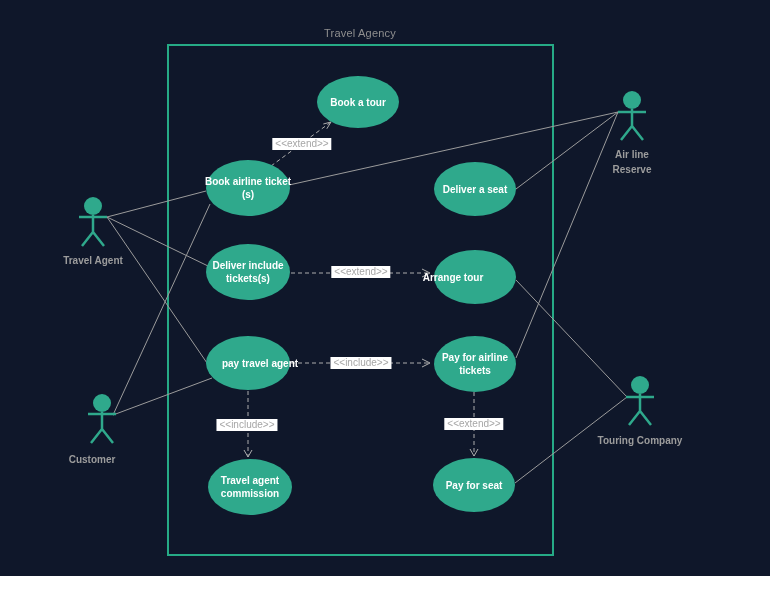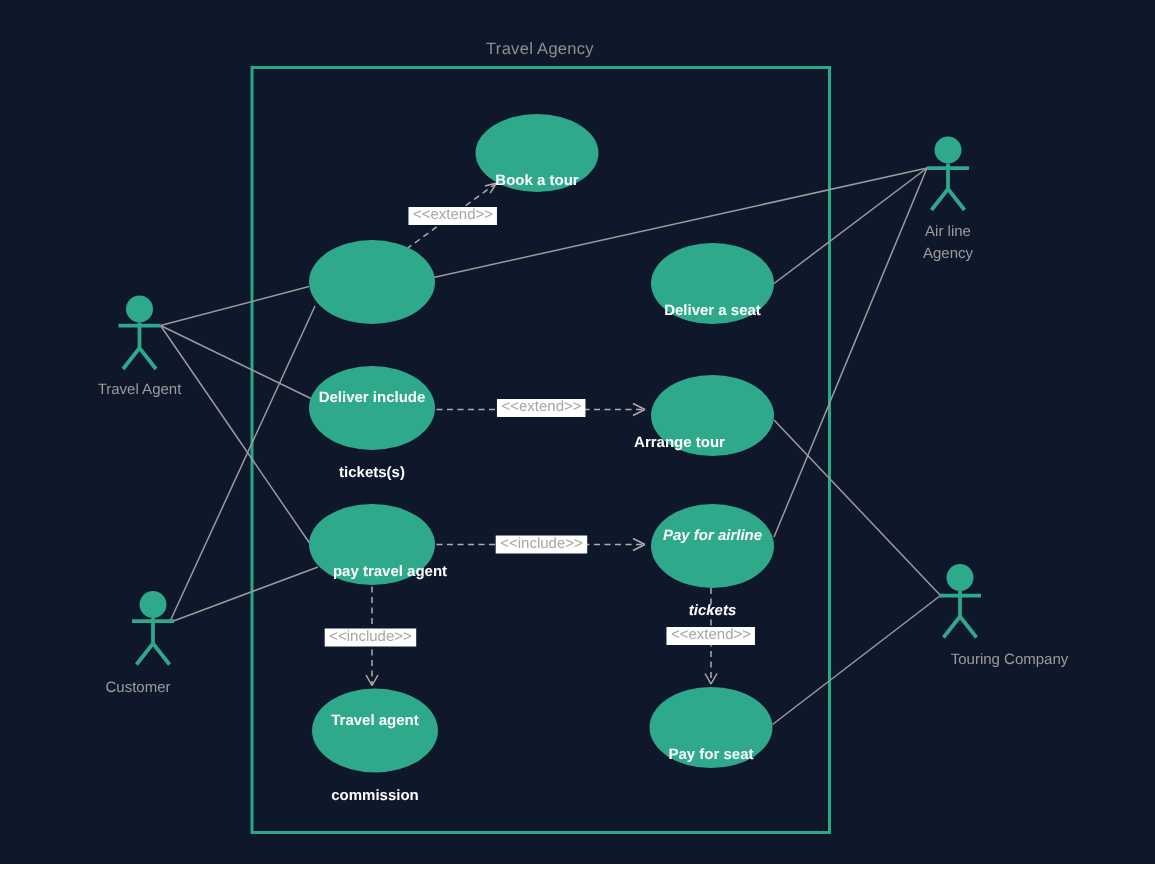--- a/index.html
+++ b/index.html
@@ -7,24 +7,24 @@
     position:relative;width:770px;height:576px;background:#0f172a;
     font-family:"Liberation Sans",sans-serif;overflow:hidden;
   }
   .canvas svg{position:absolute;left:0;top:0;}
   .lbl{
     position:absolute;transform:translate(-50%,-50%);
     text-align:center;white-space:nowrap;pointer-events:none;
   }
   .diagram-title{color:#8f8f8f;font-size:11px;letter-spacing:.2px;}
   .uc-label{color:#ffffff;font-size:10px;font-weight:bold;line-height:13px;}
-  .uc-label span{display:block;margin-top:37px;}
+  .uc-label span{display:block;}
   .stereo{color:#a6a6a6;font-size:10px;background:#ffffff;padding:0 3px;line-height:12px;}
   .actor-label{color:#9c9c9c;font-size:10px;line-height:15px;}
-  .actor-label span{display:block;}
+  .actor-label span{display:block;font-weight:bold;}
 </style>
 </head>
 <body>
 
 <div class="canvas">
 
   <svg width="770" height="594" viewBox="0 0 770 594">
 
     <rect x="168" y="45" width="385" height="510" fill="none" stroke="#26aa86" stroke-width="2"></rect>
 
@@ -94,34 +94,38 @@
         <path d="M640,394 L640,411 M626,397 L654,397 M640,411 L629,425 M640,411 L651,425"></path>
       </g>
     </g>
   </svg>
 
   <div class="lbl diagram-title" style="left:360px;top:33px;">Travel Agency</div>
 
   <div class="lbl uc-label" style="left:358px;top:102px;">
     <span>Book a tour</span>
   </div>
+  <div class="lbl uc-label" style="left:248px;top:188px;">
+    <span>Book airline ticket</span>
+    <span>(s)</span>
+  </div>
   <div class="lbl uc-label" style="left:475px;top:189px;">
     <span>Deliver a seat</span>
   </div>
   <div class="lbl uc-label" style="left:248px;top:272px;">
     <span>Deliver include</span>
     <span>tickets(s)</span>
   </div>
   <div class="lbl uc-label" style="left:453px;top:277px;">
     <span>Arrange tour</span>
   </div>
   <div class="lbl uc-label" style="left:260px;top:363px;">
     <span>pay travel agent</span>
   </div>
-  <div class="lbl uc-label" style="left:475px;top:364px;font-style:italic;">
+  <div class="lbl uc-label" style="left:475px;top:364px;">
     <span>Pay for airline</span>
     <span>tickets</span>
   </div>
   <div class="lbl uc-label" style="left:250px;top:487px;">
     <span>Travel agent</span>
     <span>commission</span>
   </div>
   <div class="lbl uc-label" style="left:474px;top:485px;">
     <span>Pay for seat</span>
   </div>
@@ -133,19 +137,19 @@
   <div class="lbl stereo" style="left:474px;top:424px;">&lt;&lt;extend&gt;&gt;</div>
 
   <div class="lbl actor-label" style="left:93px;top:260px;">
     <span>Travel Agent</span>
   </div>
   <div class="lbl actor-label" style="left:92px;top:459px;">
     <span>Customer</span>
   </div>
   <div class="lbl actor-label" style="left:632px;top:162px;">
     <span>Air line</span>
-    <span>Agency</span>
+    <span>Reserve</span>
   </div>
-  <div class="lbl actor-label" style="left:640px;top:440px;margin-left:33px;">
+  <div class="lbl actor-label" style="left:640px;top:440px;">
     <span>Touring Company</span>
   </div>
 
 </div>
 
 </body></html>

